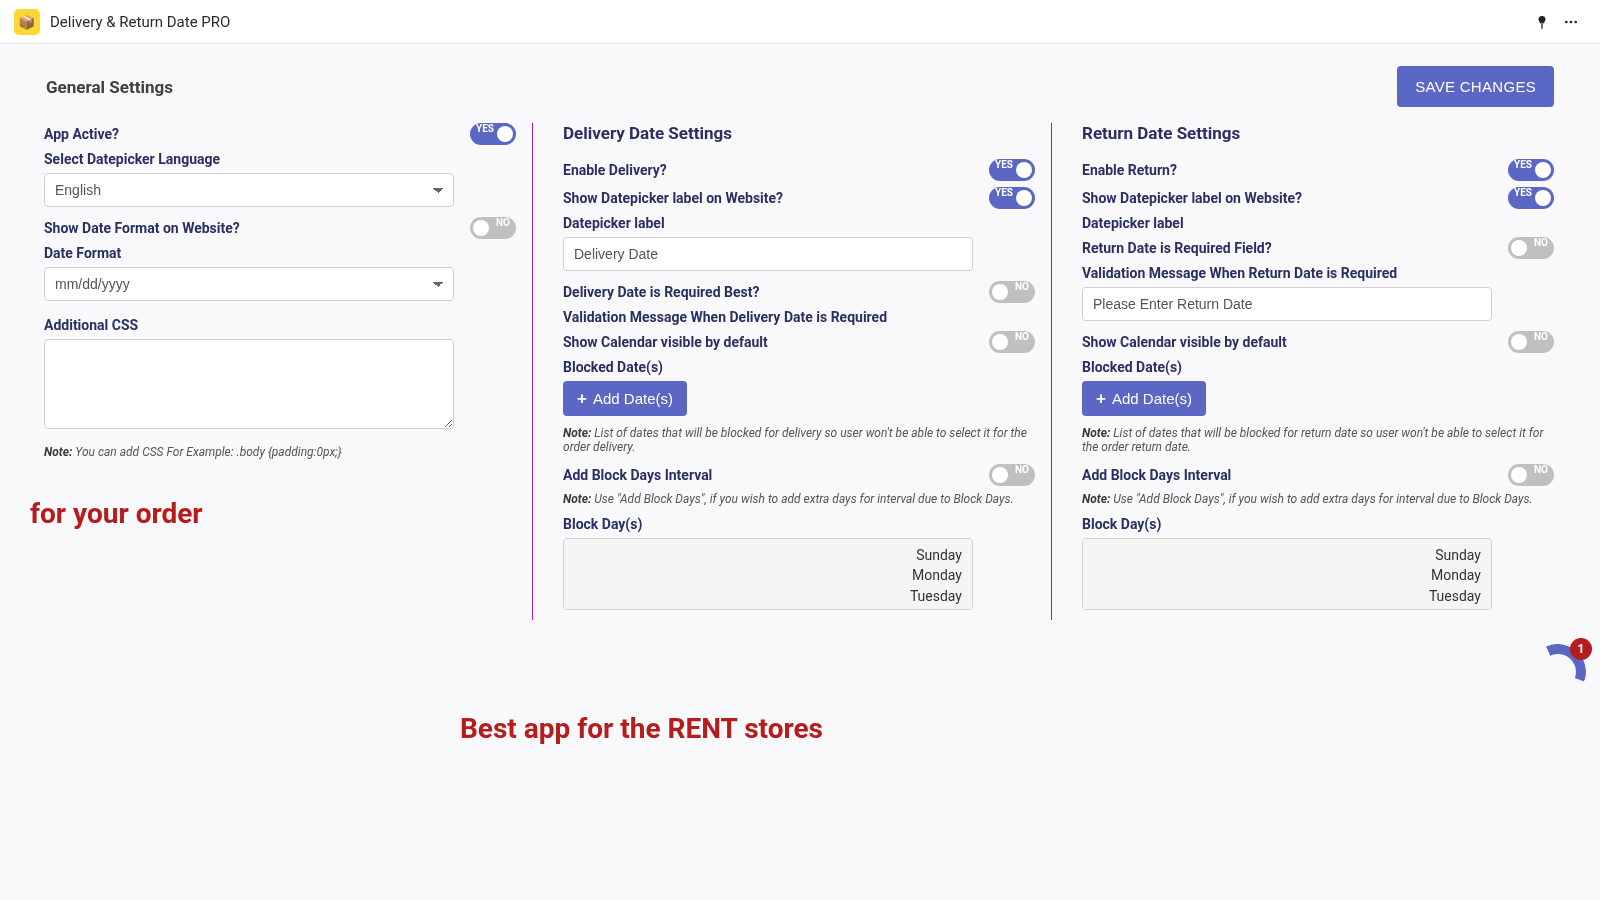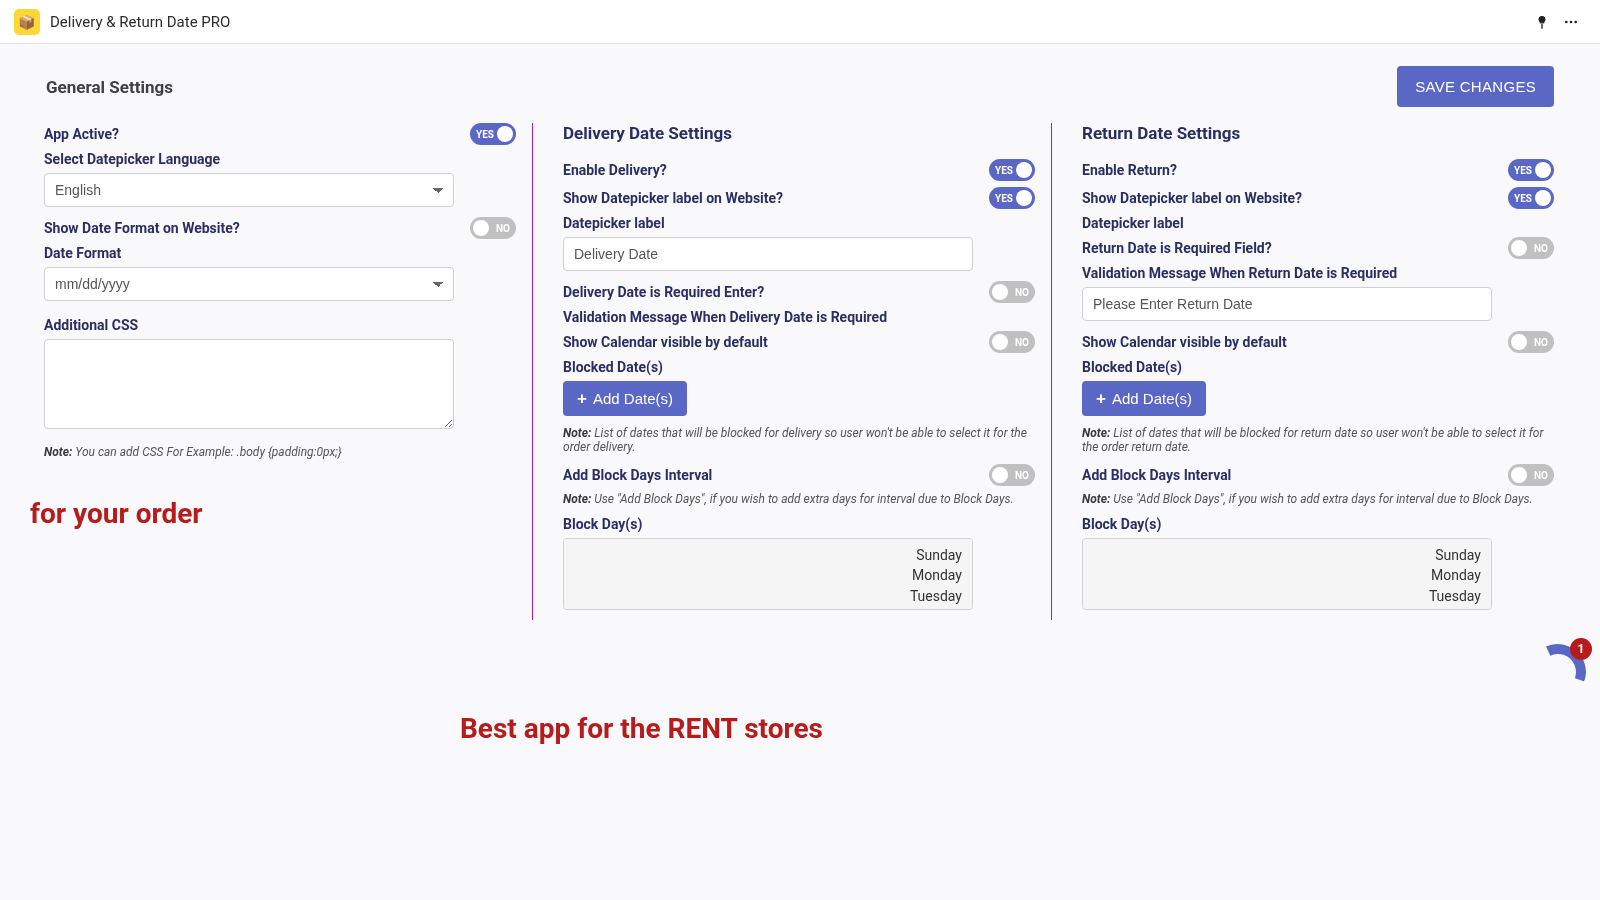--- a/index.html
+++ b/index.html
@@ -16,21 +16,21 @@
 .header-row .spacer { flex: 1; }
 .save-btn { background: #5b67c4; color: #fff; border: none; padding: 12px 18px; font-size: 15px; border-radius: 4px; cursor: pointer; font-weight: 400; letter-spacing: .3px; }
 
 .cols { display: flex; padding: 16px 30px 0 44px; gap: 0; }
 .col { flex: 1; padding: 0 16px 0 0; }
 .col + .col { border-left: 1px solid #a21caf; padding-left: 30px; }
 .section-title { font-size: 17px; font-weight: 700; color: #2a2f63; margin-bottom: 16px; }
 .field-row { display: flex; align-items: center; margin-bottom: 6px; }
 .field-row .label, .label-plain { font-size: 14px; font-weight: 700; color: #2a2f63; flex: 1; }
 .label-plain { display:block; margin: 6px 0 6px; }
-.toggle { width: 46px; height: 22px; border-radius: 11px; position: relative; cursor: pointer; display: inline-flex; align-items: center; font-size: 10px; font-weight: 700; color: #fff; }
+.toggle { width: 46px; height: 22px; border-radius: 11px; position: relative; cursor: pointer; display: inline-flex; align-items: flex-start; font-size: 10px; font-weight: 700; color: #fff; }
 .toggle.on { background: #5b67c4; justify-content: flex-start; padding-left: 6px; }
 .toggle.off { background: #c0c0c0; justify-content: flex-end; padding-right: 6px; }
 .toggle .knob { width: 16px; height: 16px; background: #fff; border-radius: 50%; position: absolute; top: 3px; }
 .toggle.on .knob { right: 3px; }
 .toggle.off .knob { left: 3px; }
 
 .select-input, .text-input, .textarea-input, .listbox { width: 100%; max-width: 410px; border: 1px solid #d0d0d0; border-radius: 4px; padding: 8px 10px; font-size: 14px; color: #555; background: #fff; margin-bottom: 10px; }
 .select-input { appearance: none; background-image: linear-gradient(45deg, transparent 50%, #666 50%), linear-gradient(135deg, #666 50%, transparent 50%); background-position: calc(100% - 15px) 14px, calc(100% - 10px) 14px; background-size: 5px 5px, 5px 5px; background-repeat: no-repeat; padding-right: 18px; }
 .textarea-input { height: 90px; resize: both; }
 .listbox { height: 72px; overflow-y: scroll; background: #f5f5f5; padding: 6px 10px; line-height: 1.45; color: #333; position: relative; text-align: right; }
@@ -121,21 +121,21 @@
     <div class="field-row">
       <div class="label">Show Datepicker label on Website?</div>
       <div class="toggle on">
           <span>YES</span>
           <div class="knob"></div>
         </div>
     </div>
     <div class="label-plain">Datepicker label</div>
     <input class="text-input" value="Delivery Date" style="">
     <div class="field-row">
-      <div class="label">Delivery Date is Required Enter?</div>
+      <div class="label">Delivery Date is Required Best?</div>
       <div class="toggle off">
           <span>NO</span>
           <div class="knob"></div>
         </div>
     </div>
     <div class="label-plain">Validation Message When Delivery Date is Required</div>
     <div class="field-row">
       <div class="label">Show Calendar visible by default</div>
       <div class="toggle off">
           <span>NO</span>

